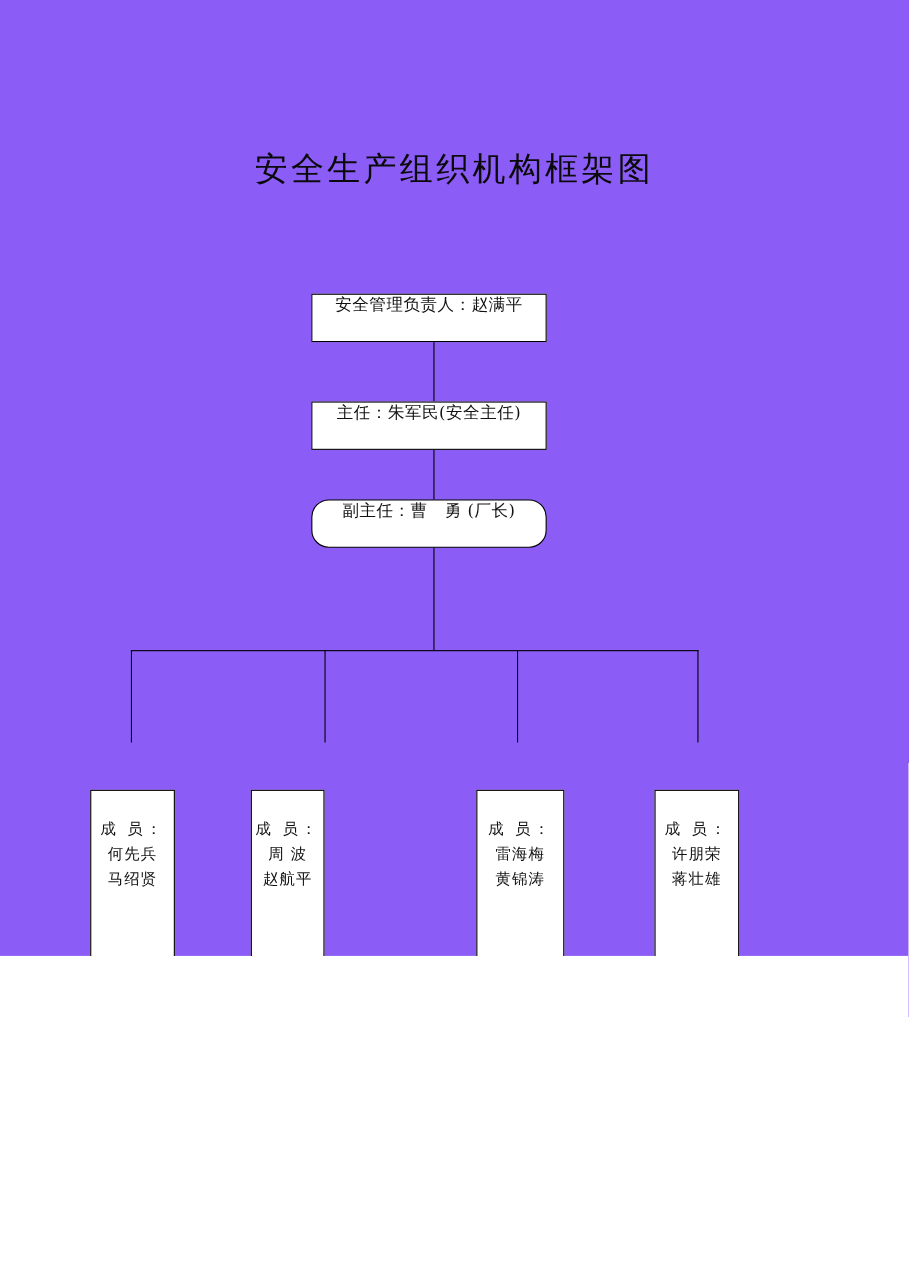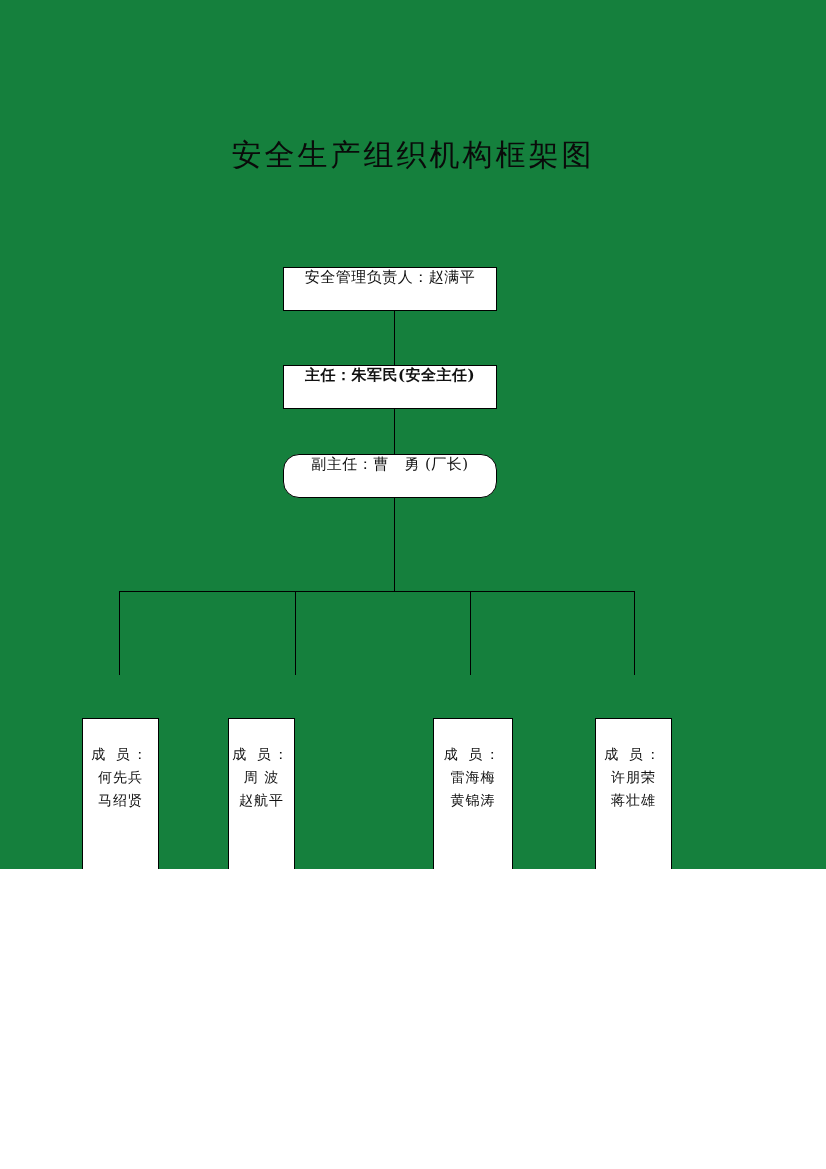--- a/index.html
+++ b/index.html
@@ -8,21 +8,21 @@
     background: #ffffff;
   }
   body {
     font-family: "DejaVu Serif", "Liberation Serif", serif;
     color: #000000;
   }
   #page {
     position: relative;
     width: 826px;
     height: 869px;
-    background: #15803d;
+    background: #8b5cf6;
     overflow: hidden;
   }
 
   
   #title {
     position: absolute;
     left: 0;
     top: 133px;
     width: 826px;
     text-align: center;
@@ -50,21 +50,21 @@
     width: 214px;
     height: 44px;
     display: flex;
     align-items: flex-start;
     justify-content: center;
     font-size: 15px;
     letter-spacing: 0.5px;
     white-space: nowrap;
   }
   #box-manager { top: 267px; }
-  #box-director { top: 365px; font-weight: bold; }
+  #box-director { top: 365px; }
   #box-deputy   { top: 454px; border-radius: 16px; }
 
   
   .member-box {
     top: 674px;
     height: 200px;
     padding-top: 24px;
     text-align: center;
     font-size: 14px;
     line-height: 23px;

